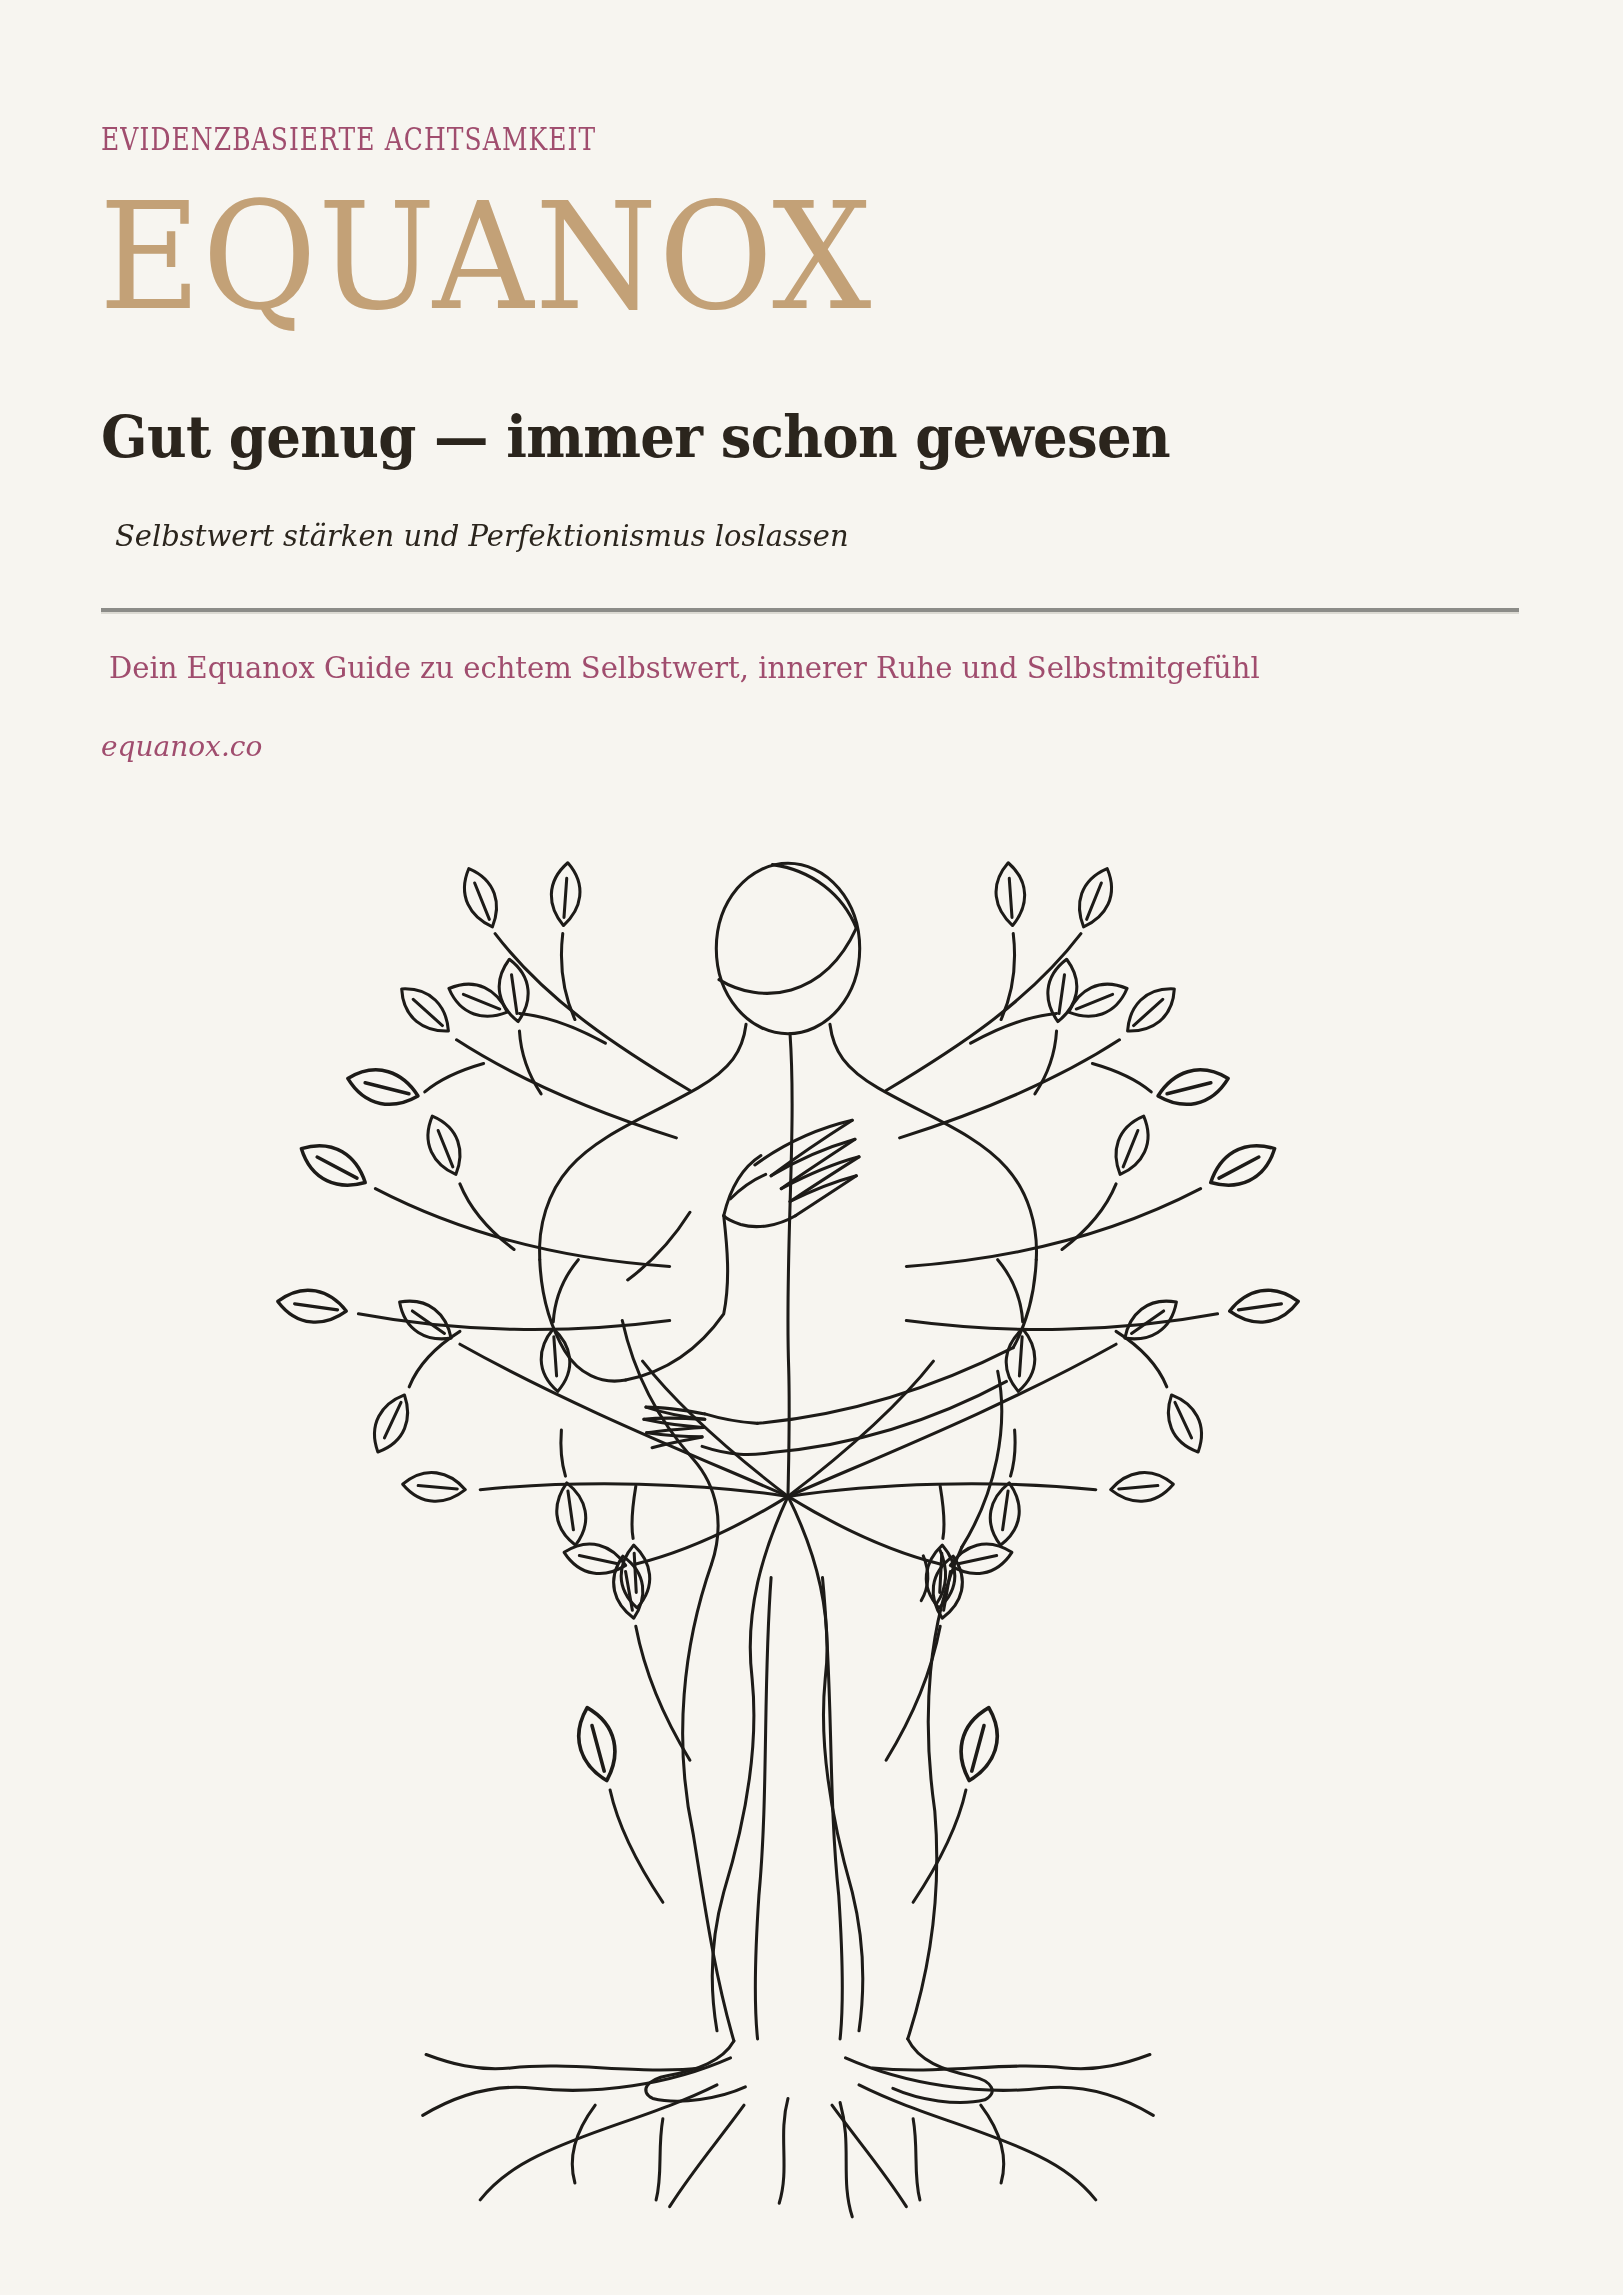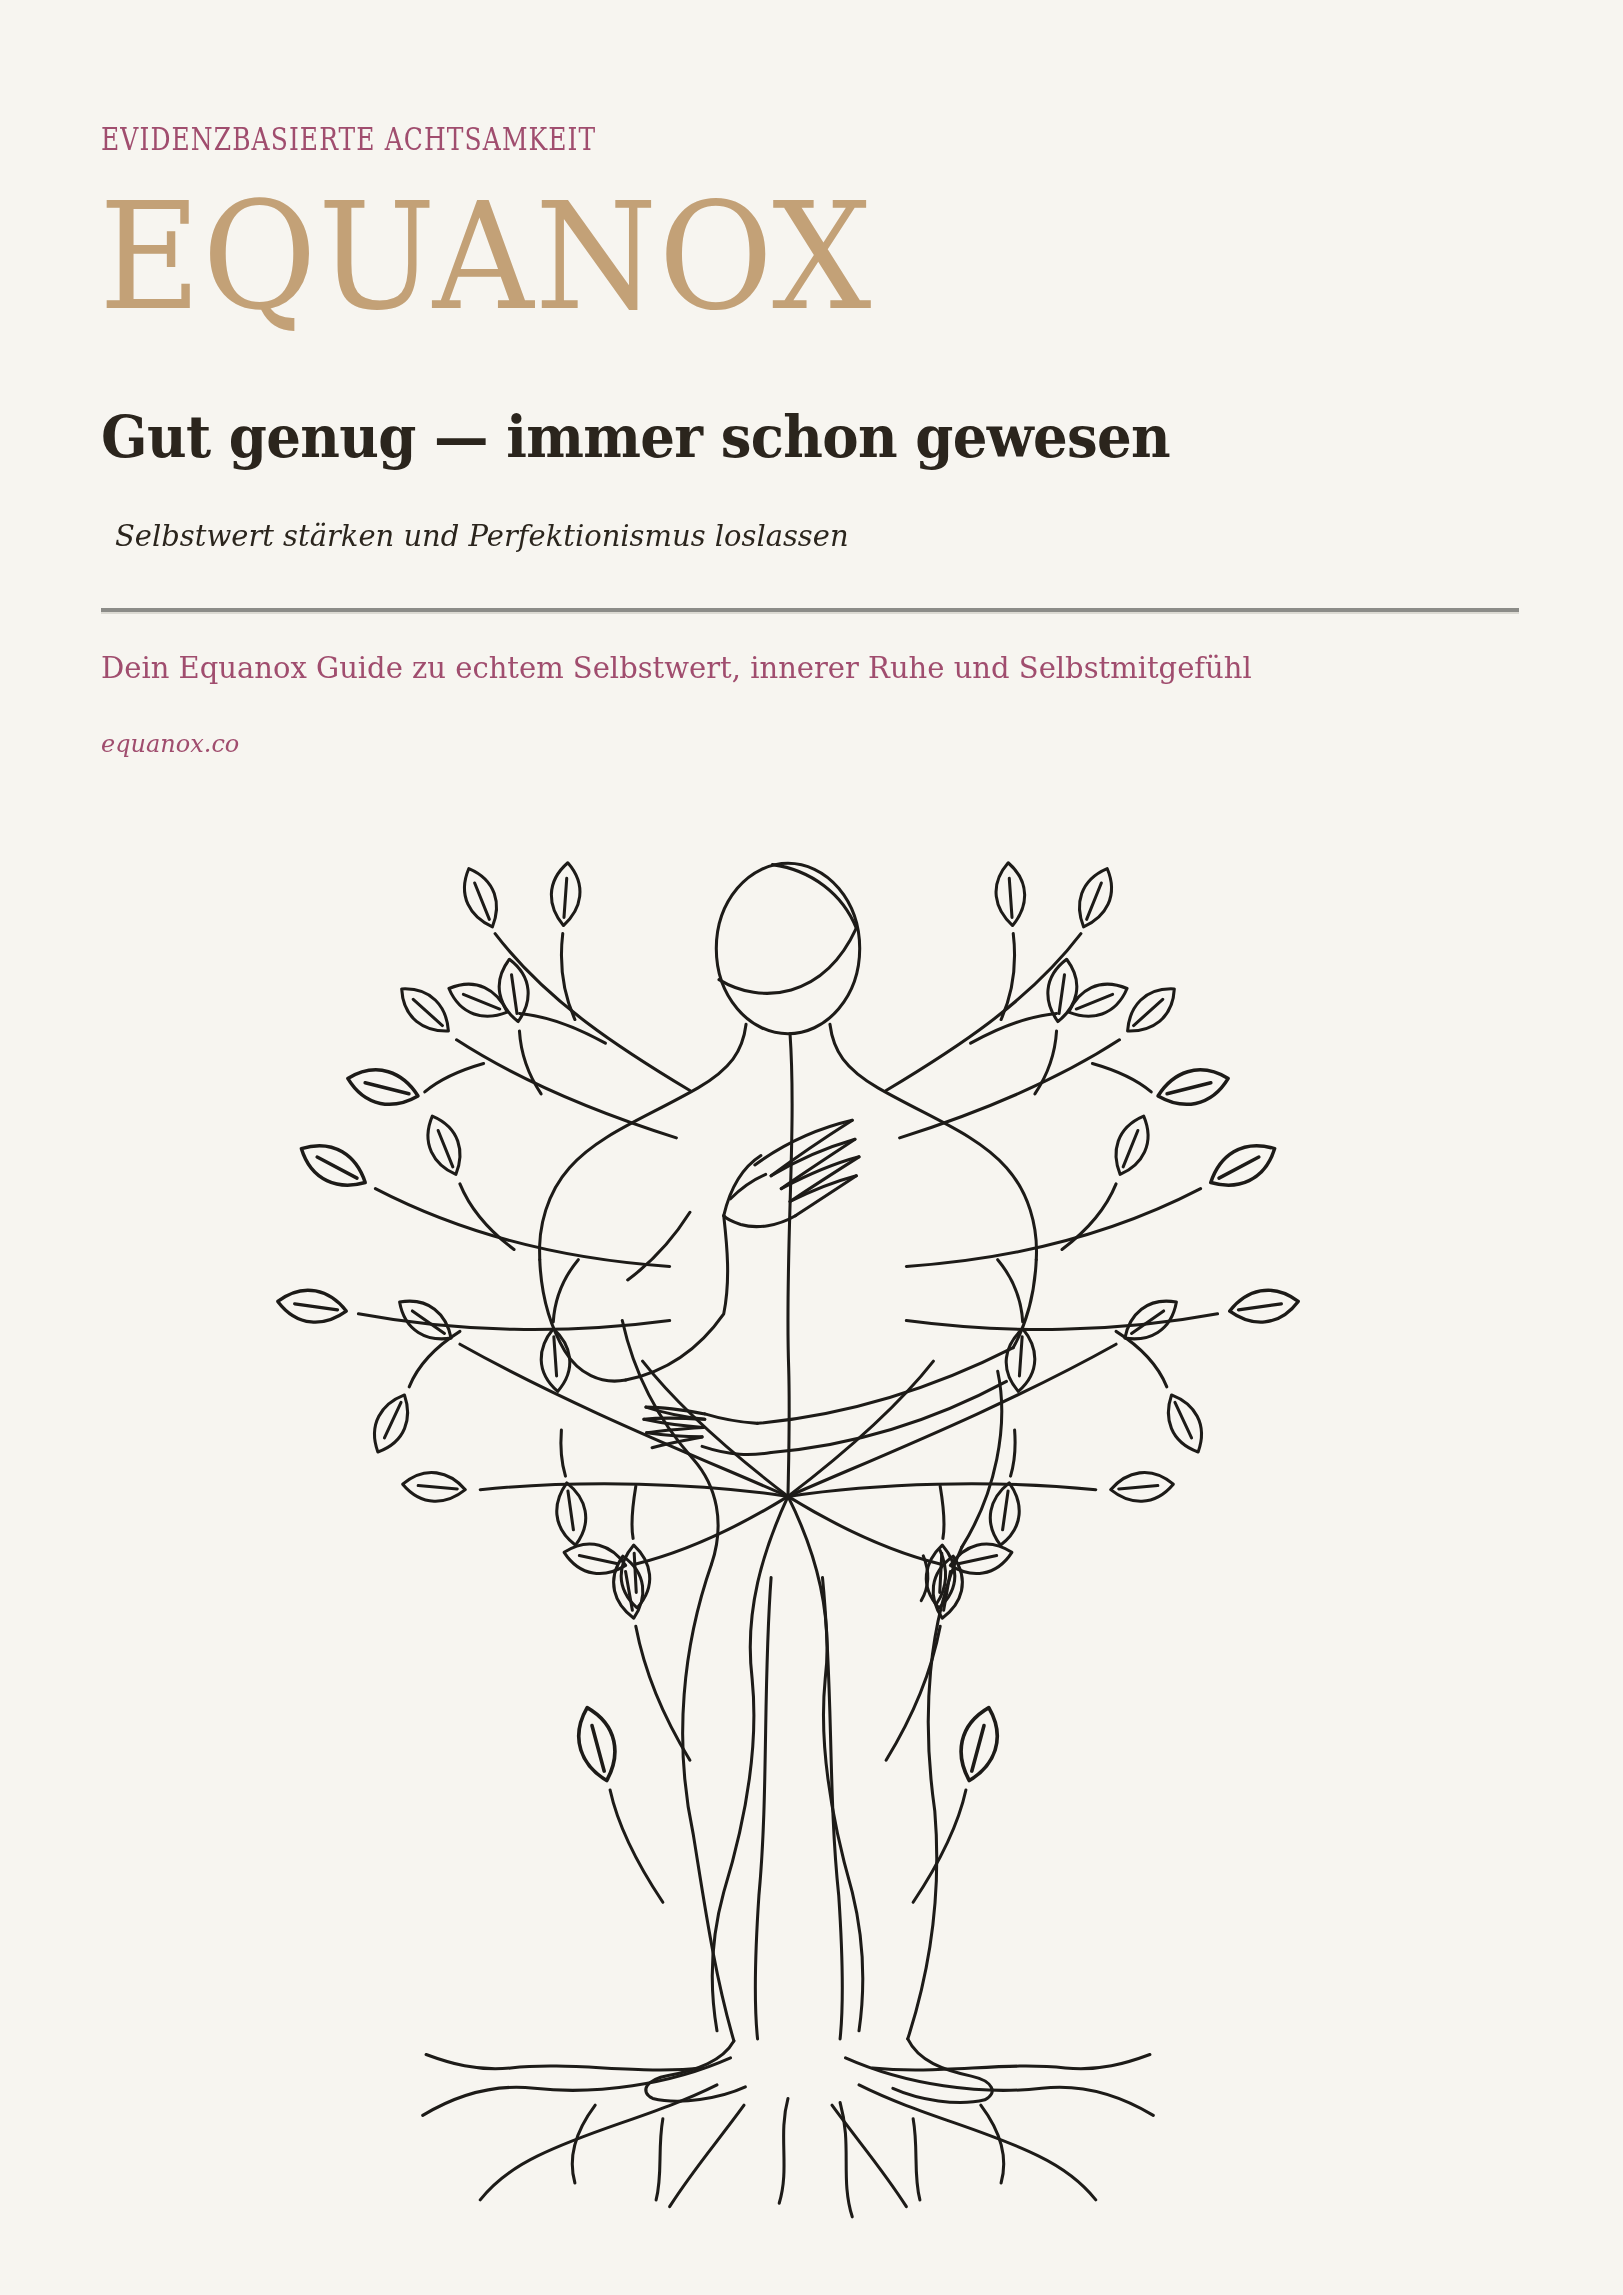--- a/index.html
+++ b/index.html
@@ -34,26 +34,26 @@
   }
   .subheading{
     position:absolute;left:115px;top:519px;
     font-size:29px;font-style:italic;color:var(--ink);white-space:nowrap;
   }
   .divider{
     position:absolute;left:101px;top:608px;width:1418px;height:6px;
     background:var(--divider);border-bottom:2.7px solid var(--divider-light);
   }
   .tagline{
-    position:absolute;left:101px;top:651px;
+    position:absolute;left:109px;top:651px;
     font-size:29px;color:var(--maroon);white-space:nowrap;
   }
   .site{
     position:absolute;left:101px;top:730px;
-    font-size:24px;font-style:italic;color:var(--maroon);white-space:nowrap;
+    font-size:28px;font-style:italic;color:var(--maroon);white-space:nowrap;
   }
   .illustration{
     position:absolute;left:257px;top:847px;width:1062px;height:1380px;
   }
   .illustration svg{width:100%;height:100%;display:block;}
 </style>
 </head>
 <body>
 
 <div class="eyebrow">EVIDENZBASIERTE ACHTSAMKEIT</div>

